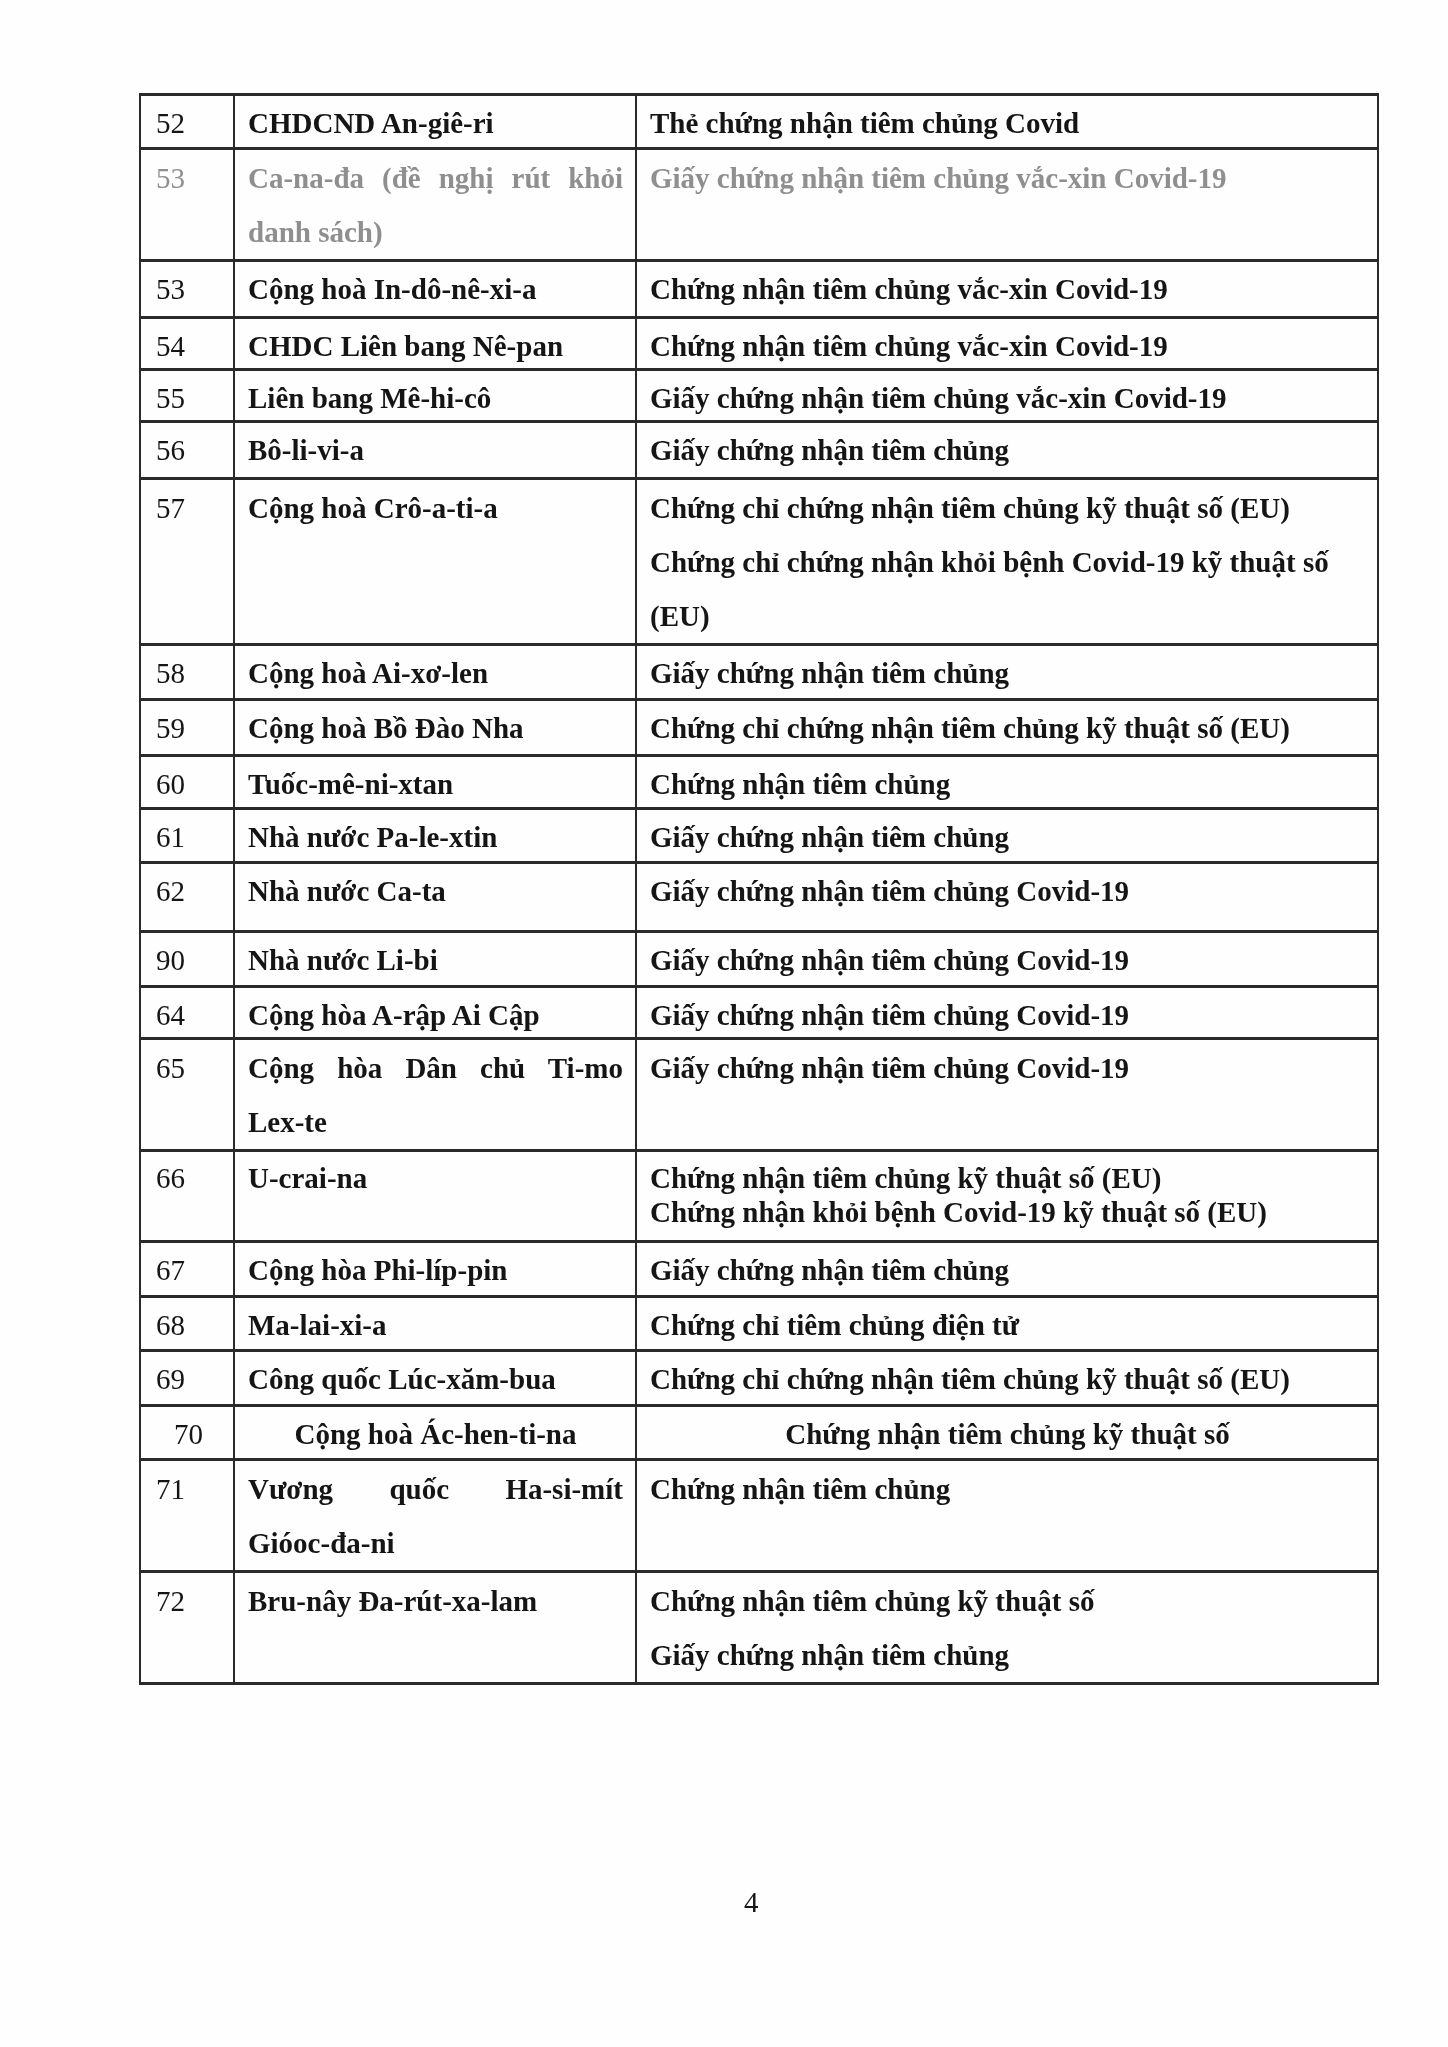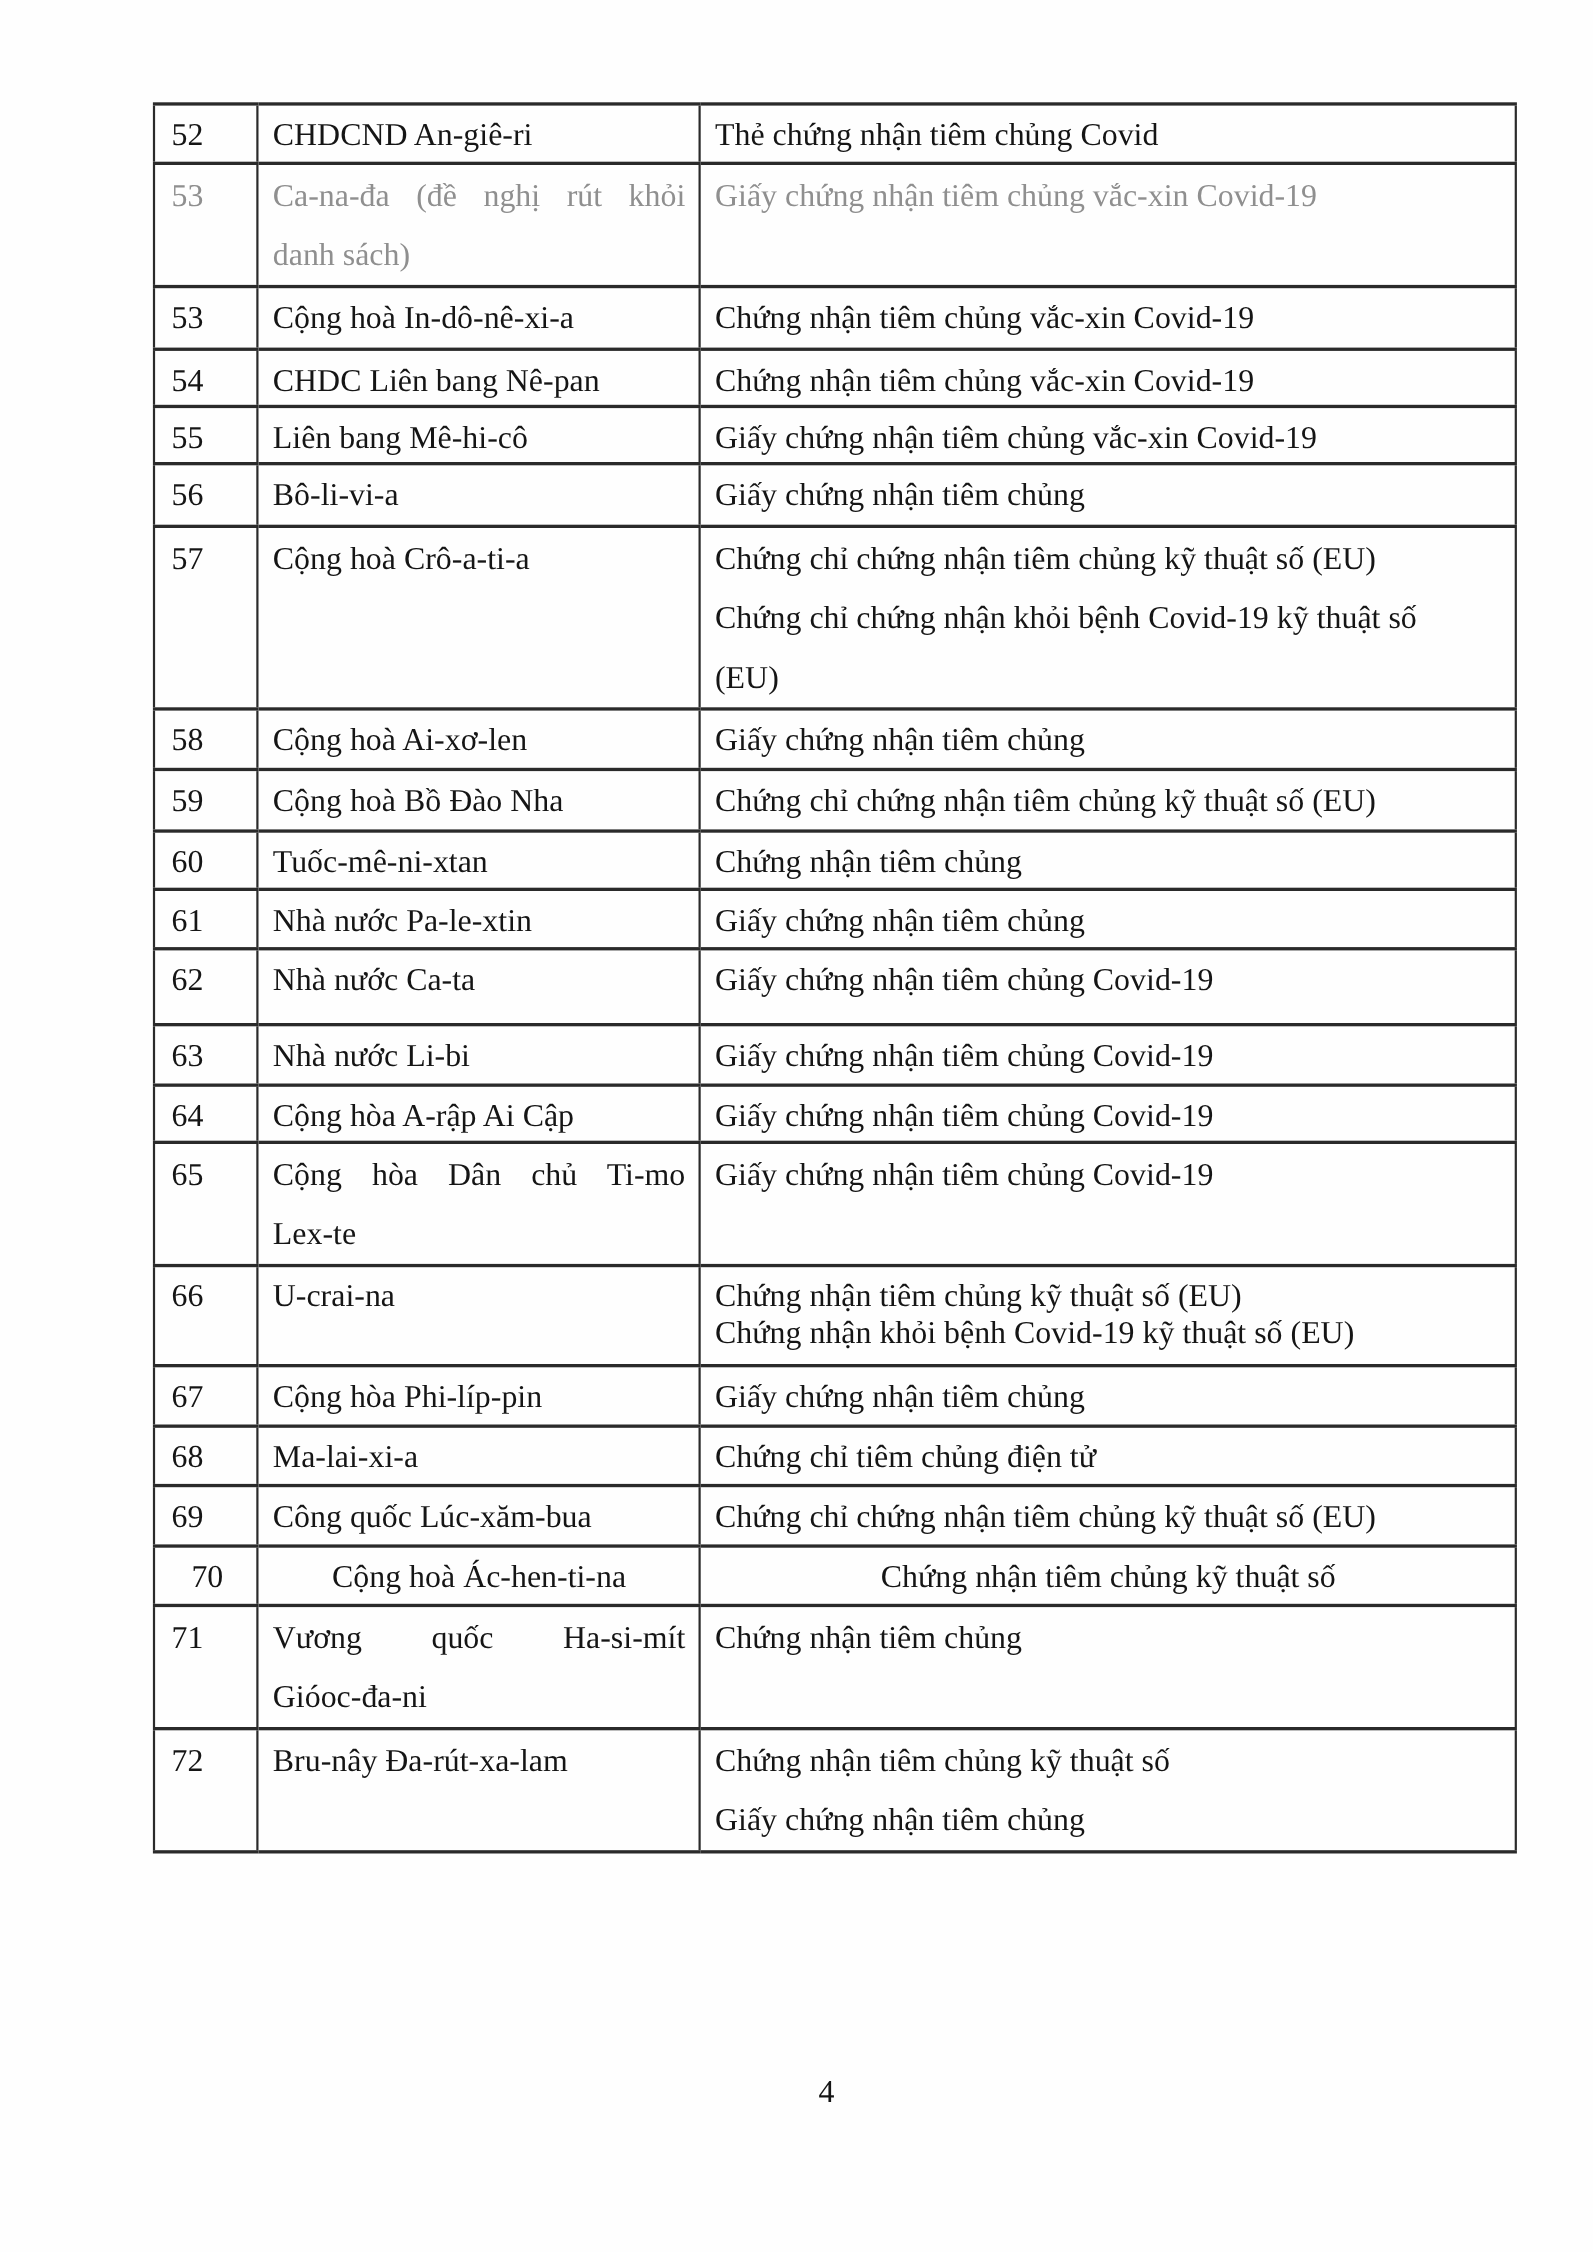--- a/index.html
+++ b/index.html
@@ -28,21 +28,21 @@
     border: 2px solid var(--border, #2a2a2a);
     border-top-width: 3px;
     border-bottom-width: 3px;
     vertical-align: top;
     padding: 9px 12px 0 13px;
     font-size: 29px;
     overflow: hidden;
   }
   .cert-table td.num-cell { padding-left: 15px; }
   .line { line-height: 37px; white-space: nowrap; }
-  td.country-cell .line, td.cert-cell .line { white-space: normal; }
+  td.country-cell .line, td.cert-cell .line { white-space: normal; font-weight: bold; }
   tr.wide .line  { line-height: 54px; }
   tr.wide td     { padding-top: 1px; }
   tr.tight .line { line-height: 34px; }
   tr.muted { color: var(--muted, #8f8f8f); }
   .just {
     text-align: justify;
     text-align-last: justify;
   }
   .page-number {
     position: absolute;
@@ -193,21 +193,21 @@
           </td>
           <td class="country-cell">
             <div class="line">Nhà nước Ca-ta</div>
           </td>
           <td class="cert-cell">
             <div class="line">Giấy chứng nhận tiêm chủng Covid-19</div>
           </td>
         </tr>
         <tr style="height: 55px;">
           <td class="num-cell">
-            <div class="line">63</div>
+            <div class="line">90</div>
           </td>
           <td class="country-cell">
             <div class="line">Nhà nước Li-bi</div>
           </td>
           <td class="cert-cell">
             <div class="line">Giấy chứng nhận tiêm chủng Covid-19</div>
           </td>
         </tr>
         <tr style="height: 52px;">
           <td class="num-cell">

